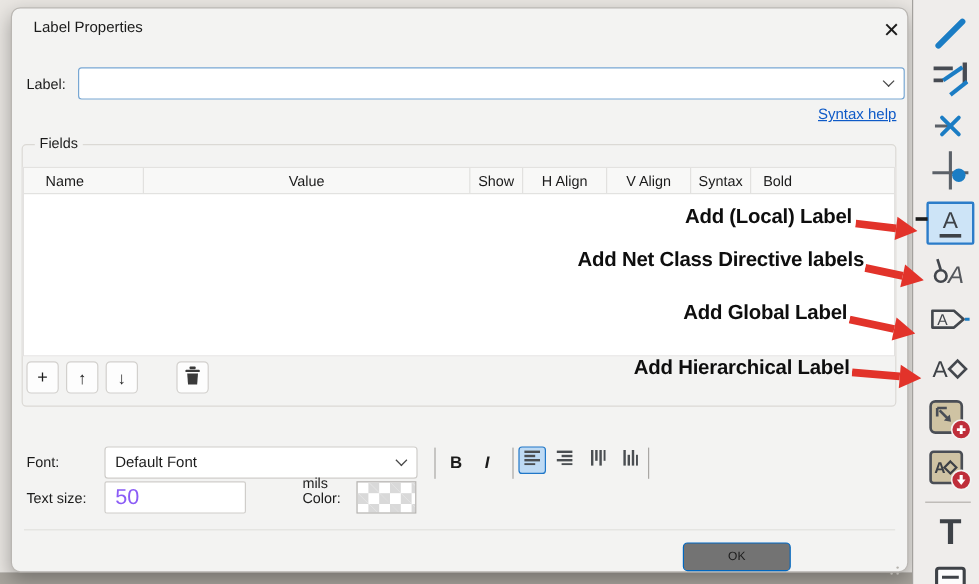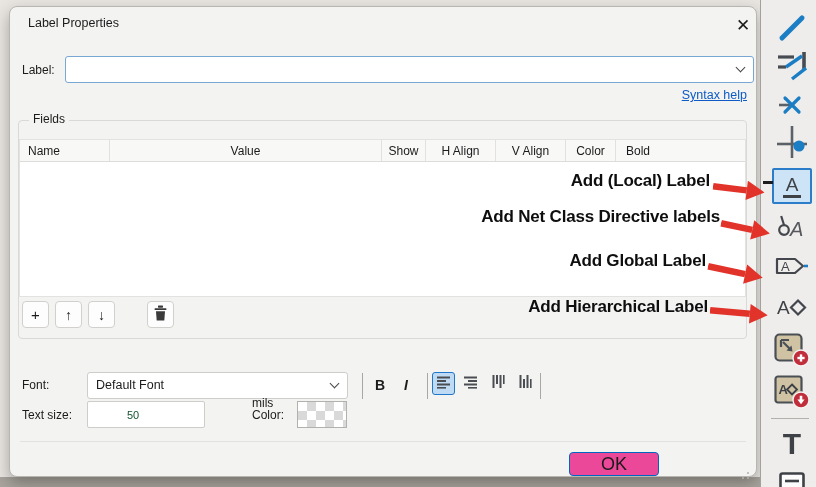--- a/index.html
+++ b/index.html
@@ -34,21 +34,21 @@
   
   .groupbox { position:absolute; border:1px solid #dbd9d5; border-radius:4px; }
   .groupbox .legend { position:absolute; top:-9px; left:10px; padding:0 4px;
                       background:#f3f3f2; font-size:12px; color:#1b1b1b; }
   .fields-group { left:8px; top:113px; width:729px; height:219px; }
   .fmt-group    { left:8px; top:350px; width:729px; height:76px; }
 
   
   .grid { position:absolute; left:9px; top:132px; width:727px; height:158px;
           border:1px solid #e3e2e0; background:#fff; }
-  .grid-header { display:flex; height:22px; background:#f8f8f7; border-bottom:1px solid #dcdcda; }
+  .grid-header { display:flex; height:22px; background:#f8f8f7; border-bottom:1px solid #dcdcda;padding-left:10px; }
   .grid-header .hc { font-size:12px; color:#1b1b1b; display:flex; align-items:center;
                      justify-content:center; border-right:1px solid #e2e1df; height:100%; }
   .grid-header .hc:first-child { justify-content:flex-start; padding-left:8px; }
   .grid-header .hc:last-child { border-right:none; }
   .grid-body { height:134px; background:#fff; }
 
   
   .sqbtn { position:absolute; width:27px; height:27px; background:#fdfdfd;
            border:1px solid #d2d0cd; border-radius:4px; display:flex; align-items:center;
            justify-content:center; font-size:15px; color:#1c1c1c; cursor:pointer; }
@@ -58,31 +58,31 @@
   .font-combo .val { position:absolute; left:8px; top:5px; font-size:12.5px; color:#1b1b1b; }
   .vsep { position:absolute; width:1px; background:#a9a7a4; }
   .flatbtn { position:absolute; width:24px; height:24px; display:flex; align-items:center;
              justify-content:center; font-size:14px; color:#1b1b1b; cursor:pointer; border-radius:3px; }
   .alignbtn { position:absolute; width:23px; height:23px; border-radius:3px; display:flex;
               align-items:center; justify-content:center; cursor:pointer; border:1px solid transparent; }
   .alignbtn.sel { background:#bedaf4; border:1px solid #2077c8; }
   .textsize-input { position:absolute; left:77px; top:394px; width:118px; height:27px;
                     background:#fff; border:1px solid #cfcdca; border-radius:2px; }
   .textsize-input input { position:absolute; left:8px; top:3px; width:100px; height:19px; border:none;
-                          outline:none; font-size:11px; background:transparent; color:#14532d;margin-left:31px; }
+                          outline:none; font-size:18px; background:transparent; color:#8b5cf6; }
   .swatch { position:absolute; left:287px; top:394px; width:50px; height:27px;
             border:1px solid #b3b1ae; cursor:pointer; background-color:#fff;
             background-image:
               linear-gradient(45deg,#d9d9d9 25%,transparent 25%,transparent 75%,#d9d9d9 75%),
               linear-gradient(45deg,#d9d9d9 25%,transparent 25%,transparent 75%,#d9d9d9 75%);
             background-size:18px 18px; background-position:0 0,9px 9px; }
 
   .bottom-line { position:absolute; left:10px; right:10px; top:434px; height:1px; background:#e2e1de; }
-  .dlg-btn { position:absolute; height:24px; border-radius:4px; background:#ec4899;
-             font-size:18px; color:#1b1b1b; display:flex; align-items:center;
+  .dlg-btn { position:absolute; height:24px; border-radius:4px; background:#737373;
+             font-size:10px; color:#1b1b1b; display:flex; align-items:center;
              justify-content:center; cursor:pointer; }
   .ok-btn { left:559px; top:445px; width:90px; border:1px solid #0067c0; }
   .cancel-btn { left:659px; top:445px; width:74px; border:1px solid #d2d0cd; }
   .grip { position:absolute; left:728px; top:464px; width:12px; height:9px; }
   .grip i { position:absolute; width:2px; height:2px; background:#b5b2ad; border-radius:50%; }
 
   
   .toolbar { position:absolute; left:760px; top:0; width:56px; height:487px;
              background:#efedeb; border-left:1px solid #a3a19d; z-index:8; }
   .tb-item { position:absolute; left:11px; width:40px; height:36px; display:flex;
@@ -120,21 +120,21 @@
       <span class="legend">Fields</span>
     </div>
 
     <div class="grid">
       <div class="grid-header">
         <div class="hc" style="width:90px">Name</div>
         <div class="hc" style="width:272px">Value</div>
         <div class="hc" style="width:44px">Show</div>
         <div class="hc" style="width:70px">H Align</div>
         <div class="hc" style="width:70px">V Align</div>
-        <div class="hc" style="width:50px">Color</div>
+        <div class="hc" style="width:50px">Syntax</div>
         <div class="hc" style="width:44px">Bold</div>
       </div>
       <div class="grid-body"></div>
     </div>
 
     <div class="sqbtn" style="left:12px;  top:294px;">+</div>
     <div class="sqbtn" style="left:45px;  top:294px; font-size:14px;">↑</div>
     <div class="sqbtn" style="left:78px;  top:294px; font-size:14px;">↓</div>
     <div class="sqbtn" style="left:137px; top:294px;">
       <span>

